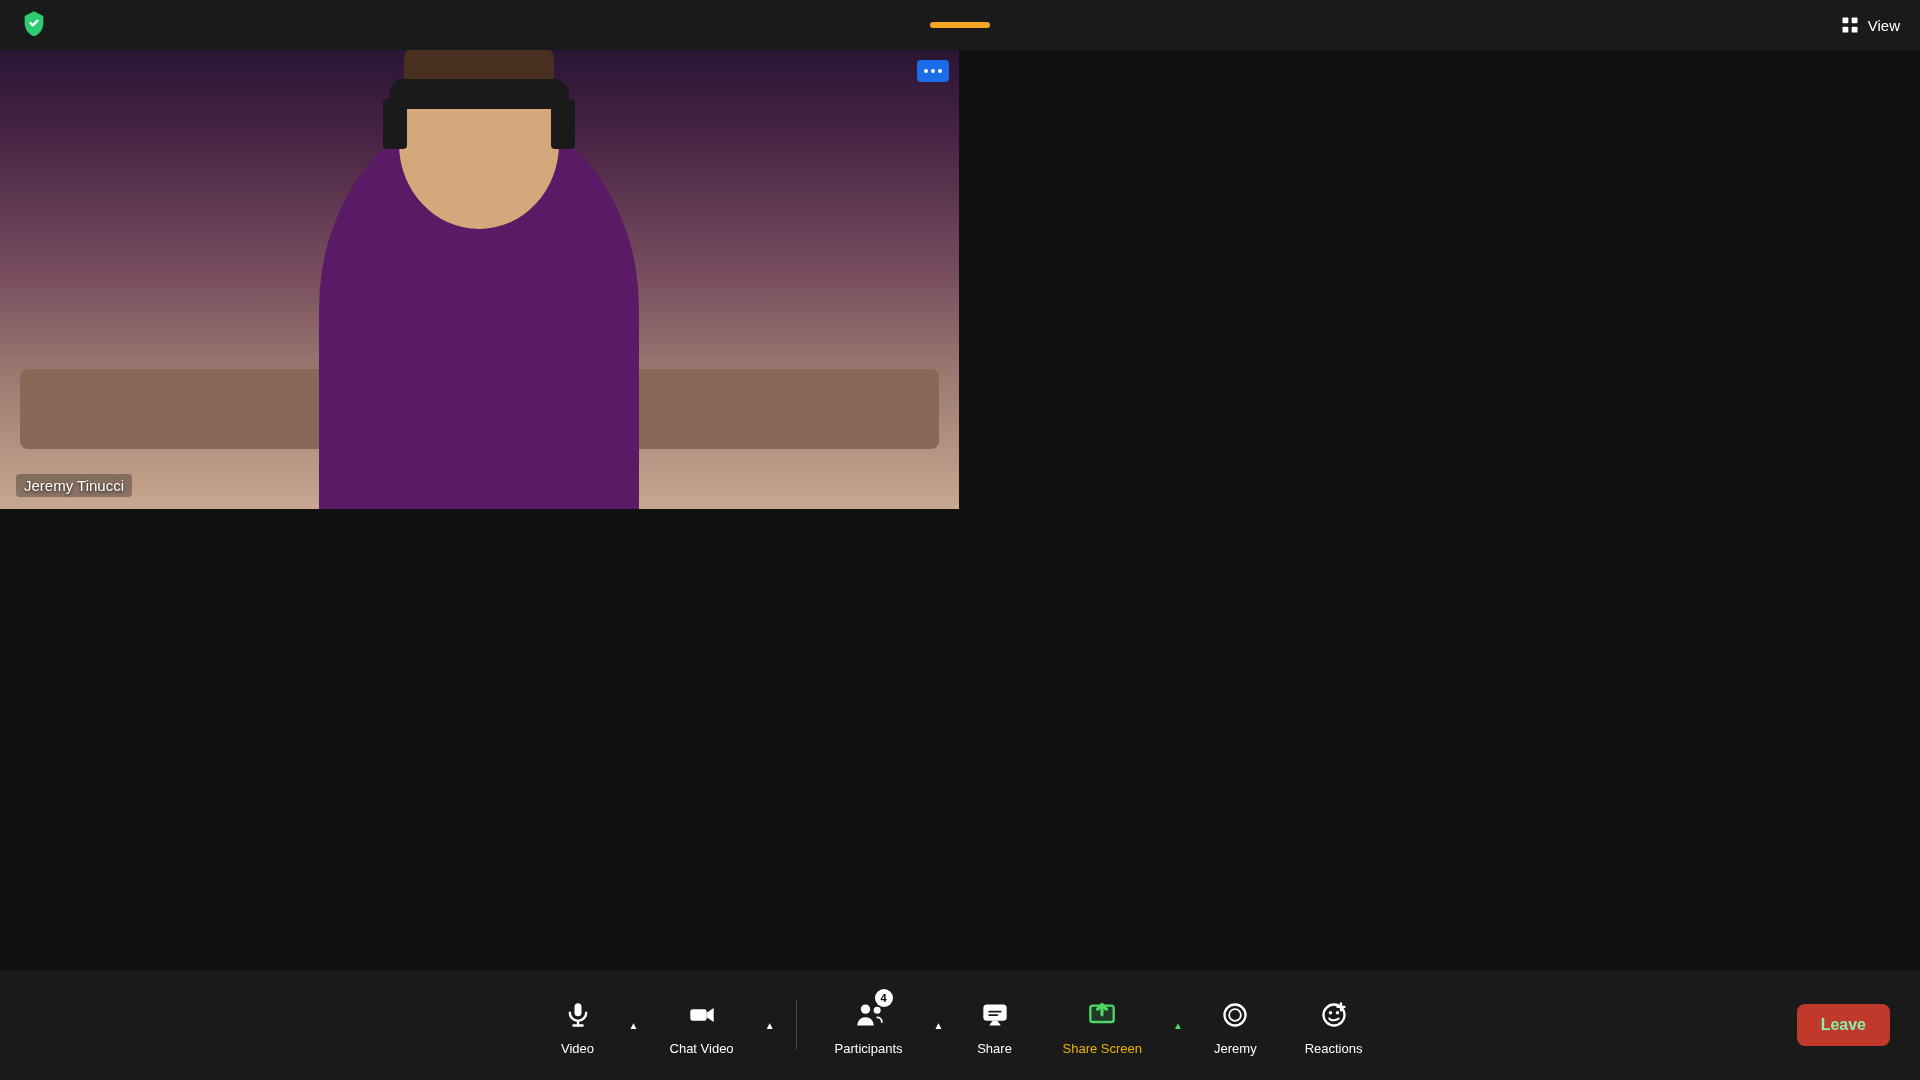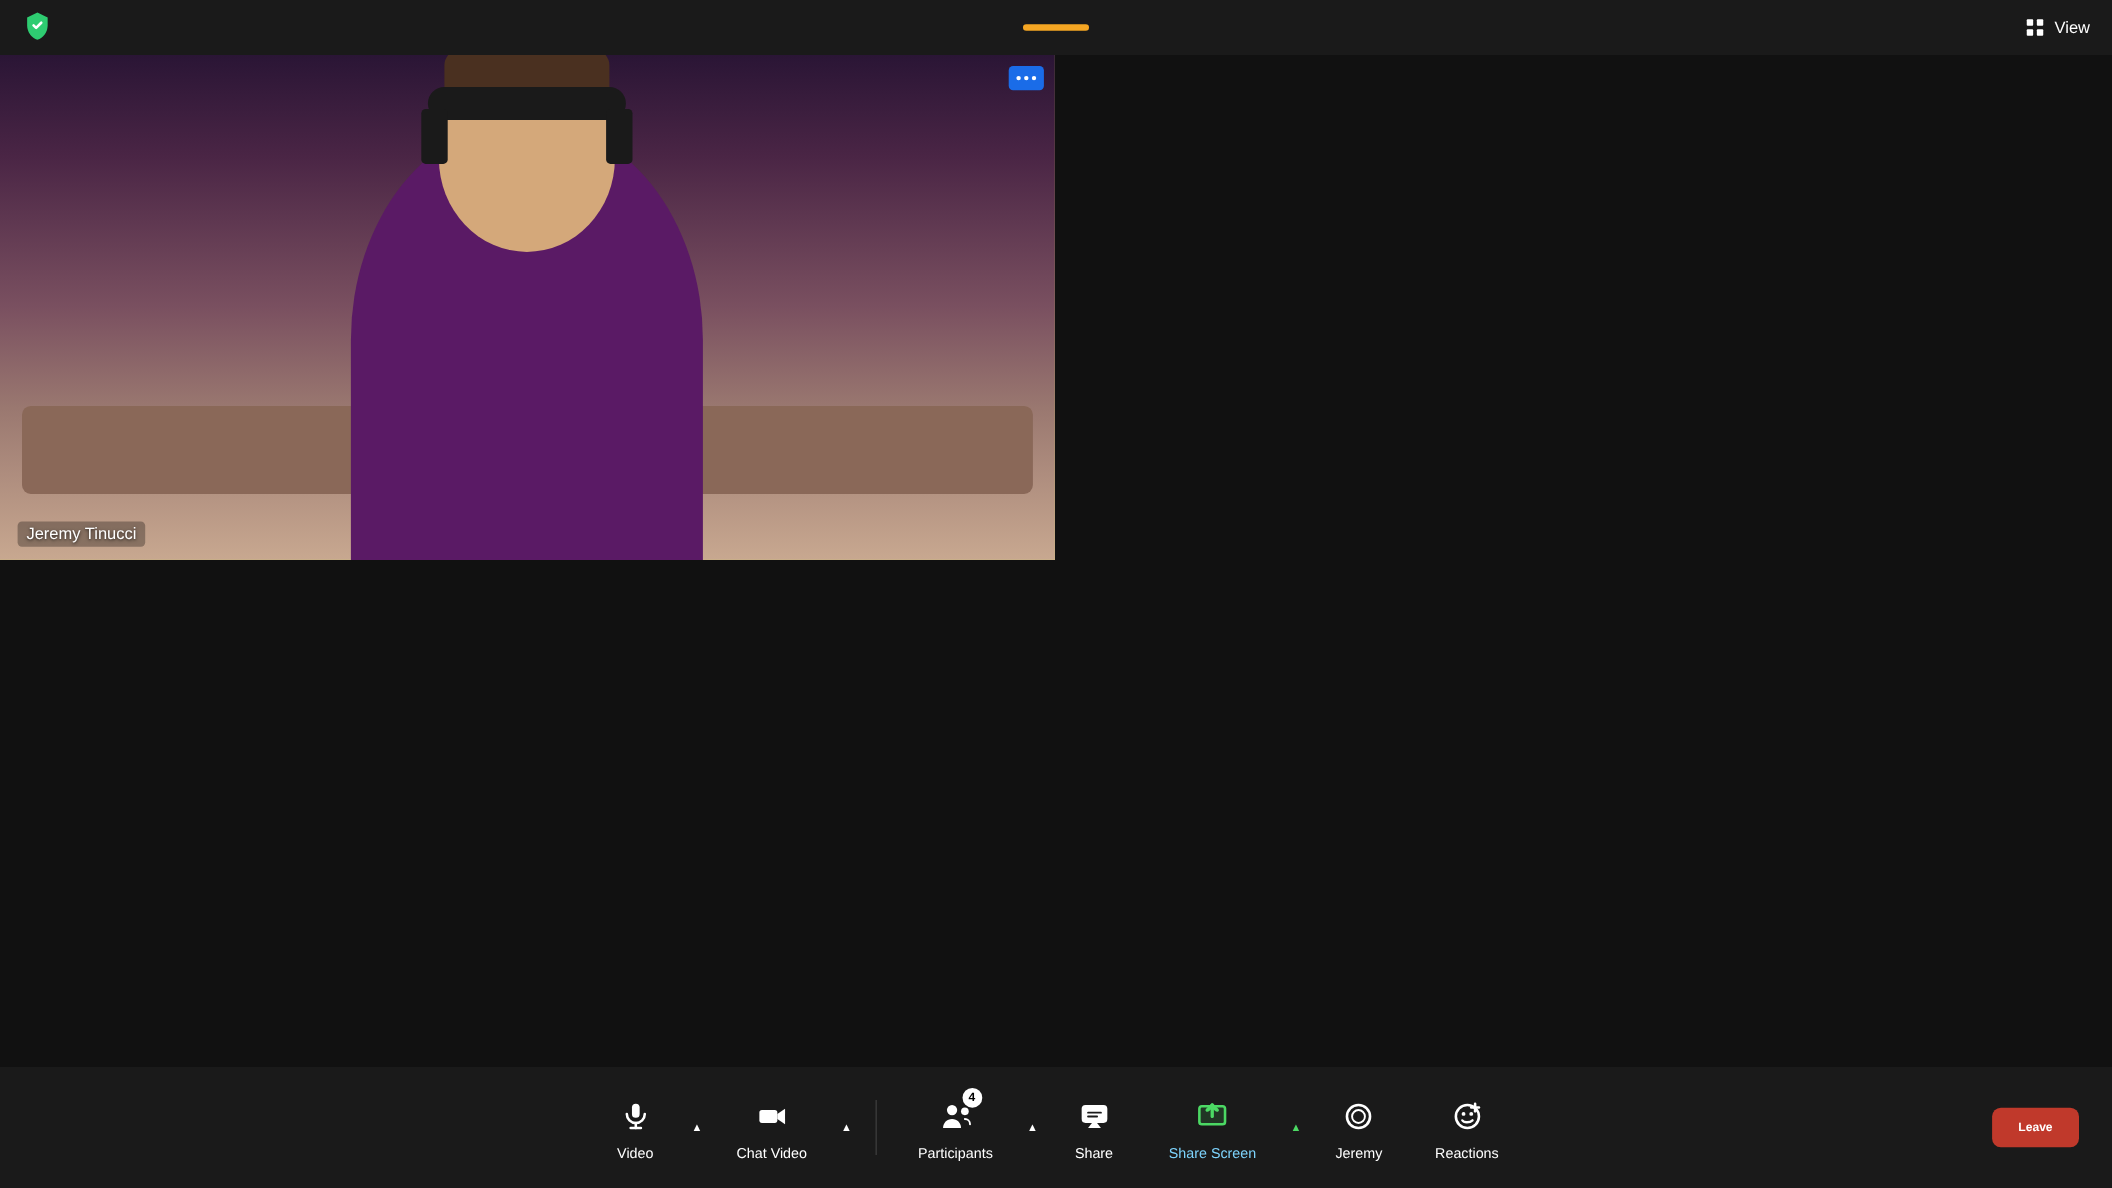--- a/index.html
+++ b/index.html
@@ -175,21 +175,21 @@
       position: relative;
     }
 
     .tool-btn .label {
       font-size: 13px;
       color: #fff;
       white-space: nowrap;
     }
 
     .tool-btn .label.green {
-      color: #7dd3fc;
+      color: #eab308;
     }
 
     .tool-btn svg {
       width: 28px;
       height: 28px;
       fill: #fff;
     }
 
     .tool-btn.share-screen svg {
       fill: #4cd964;
@@ -203,25 +203,25 @@
       align-items: center;
       justify-content: center;
       cursor: pointer;
       color: #fff;
       font-size: 10px;
     }
 
     
     .leave-btn {
       background: #c0392b;
-      color: #ffffff;
+      color: #86efac;
       border: none;
       border-radius: 8px;
       padding: 12px 24px;
-      font-size: 11px;
+      font-size: 16px;
       font-weight: 600;
       cursor: pointer;
     }
 
     
     .participants-count {
       position: absolute;
       top: -6px;
       right: -4px;
       background: #fff;

